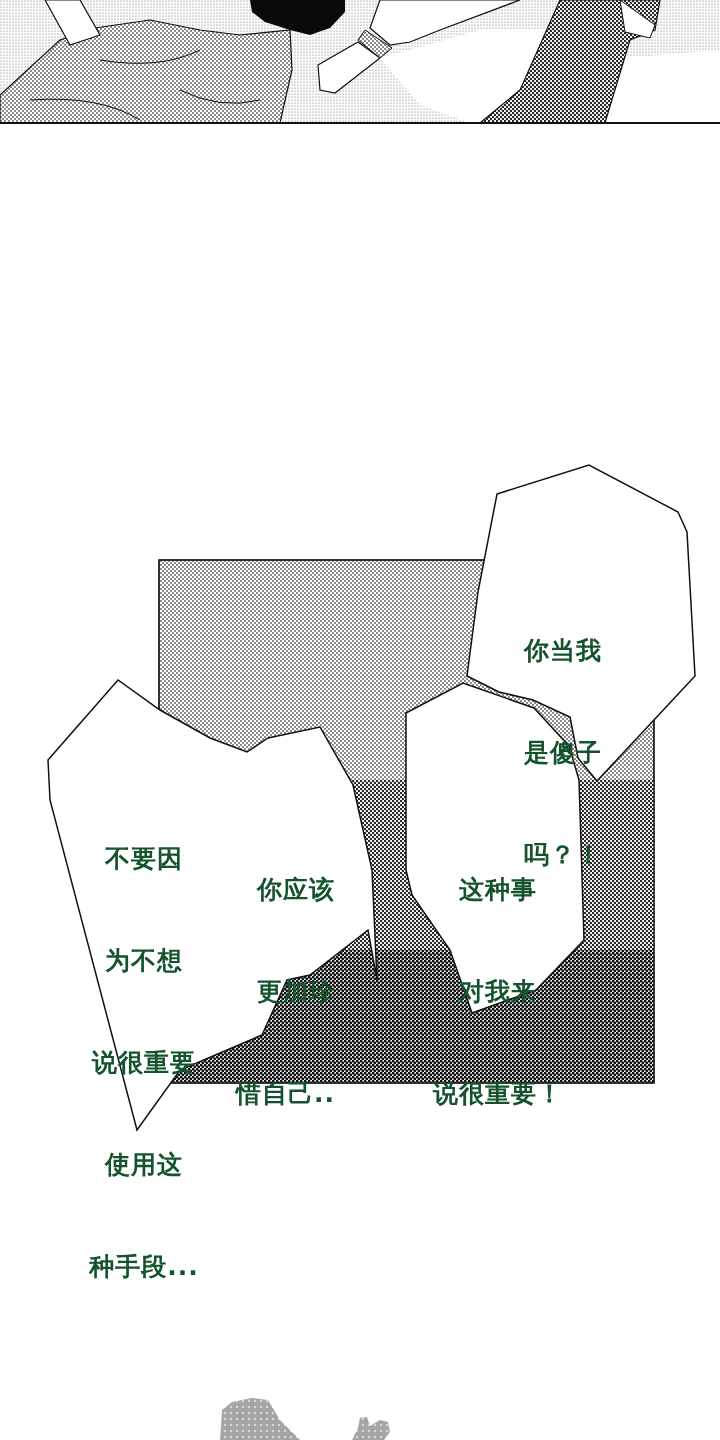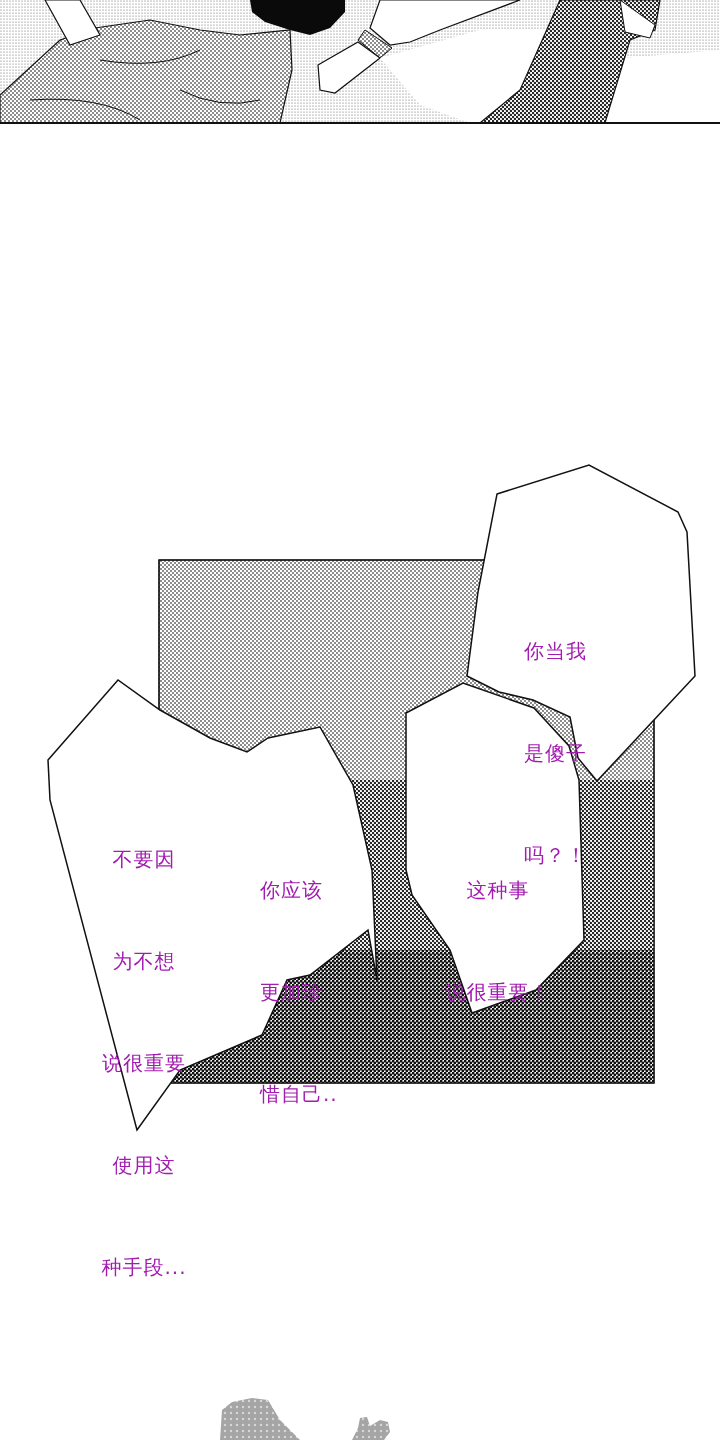--- a/index.html
+++ b/index.html
@@ -17,23 +17,23 @@
   .layer {
     position: absolute;
     left: 0;
     top: 0;
     width: 720px;
     height: 1440px;
   }
   .bubble-text {
     position: absolute;
     font-family: "DejaVu Sans", sans-serif;
-    font-weight: normal;
-    color: #a21caf;
-    font-size: 20px;
+    font-weight: bold;
+    color: #14532d;
+    font-size: 25px;
     line-height: 34px;
     text-align: center;
     white-space: pre;
     letter-spacing: 1px;
   }
   .line {
     display: block;
   }
 </style>
 </head>
@@ -114,24 +114,25 @@
 </svg>
 
 <div class="bubble-text" style="left:524px; top:566px; text-align:left;">
   <span class="line">你当我</span>
   <span class="line">是傻子</span>
   <span class="line">吗？！</span>
 </div>
 
 <div class="bubble-text" style="left:428px; top:805px; width:140px;">
   <span class="line">这种事</span>
+  <span class="line">对我来</span>
   <span class="line">说很重要！</span>
 </div>
 
-<div class="bubble-text" style="left:260px; top:805px; text-align:left;">
+<div class="bubble-text" style="left:236px; top:805px; text-align:right;">
   <span class="line">你应该</span>
   <span class="line">更加珍</span>
   <span class="line">惜自己..</span>
 </div>
 
 <div class="bubble-text" style="left:82px; top:774px; width:124px;">
   <span class="line">不要因</span>
   <span class="line">为不想</span>
   <span class="line">说很重要</span>
   <span class="line">使用这</span>

